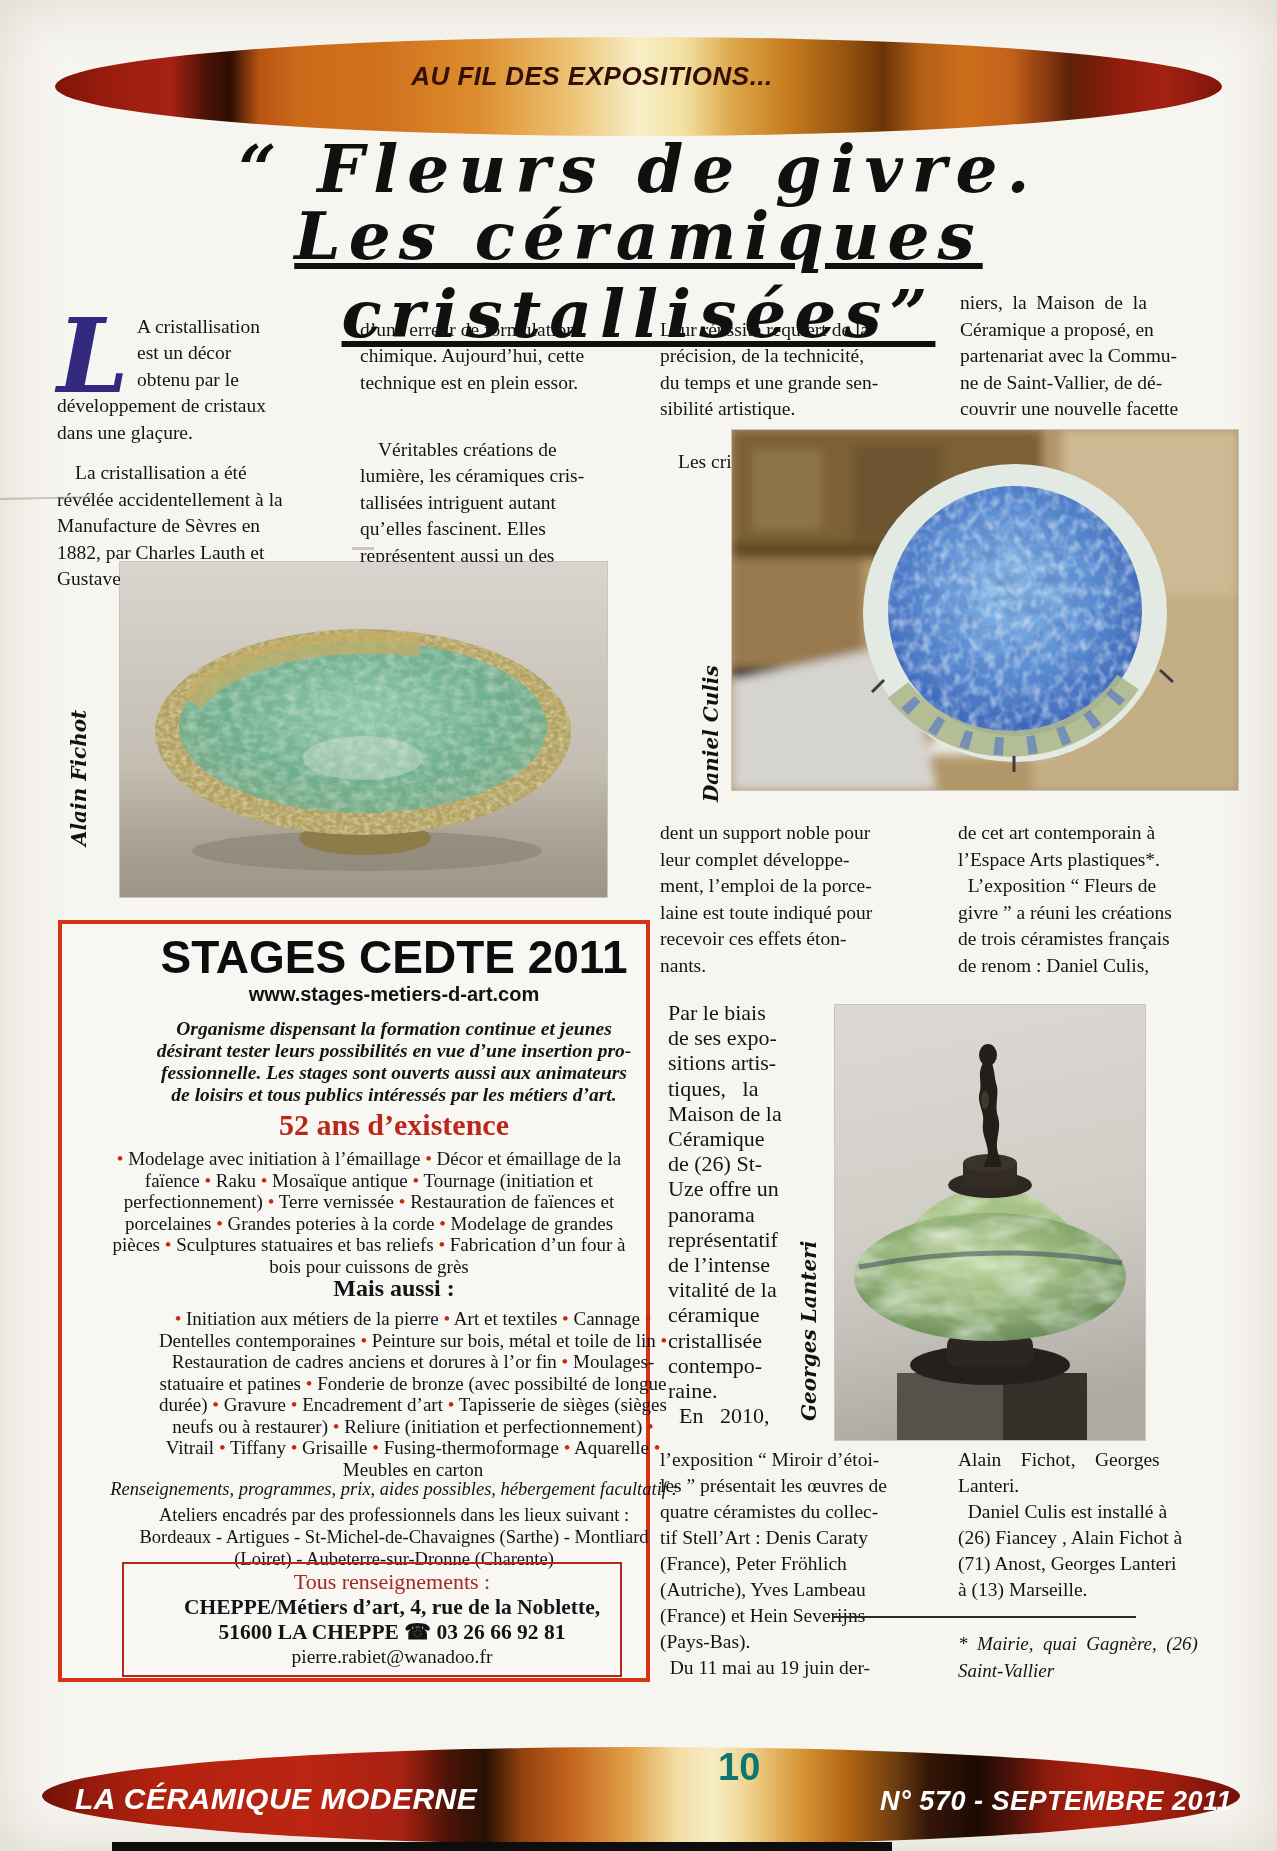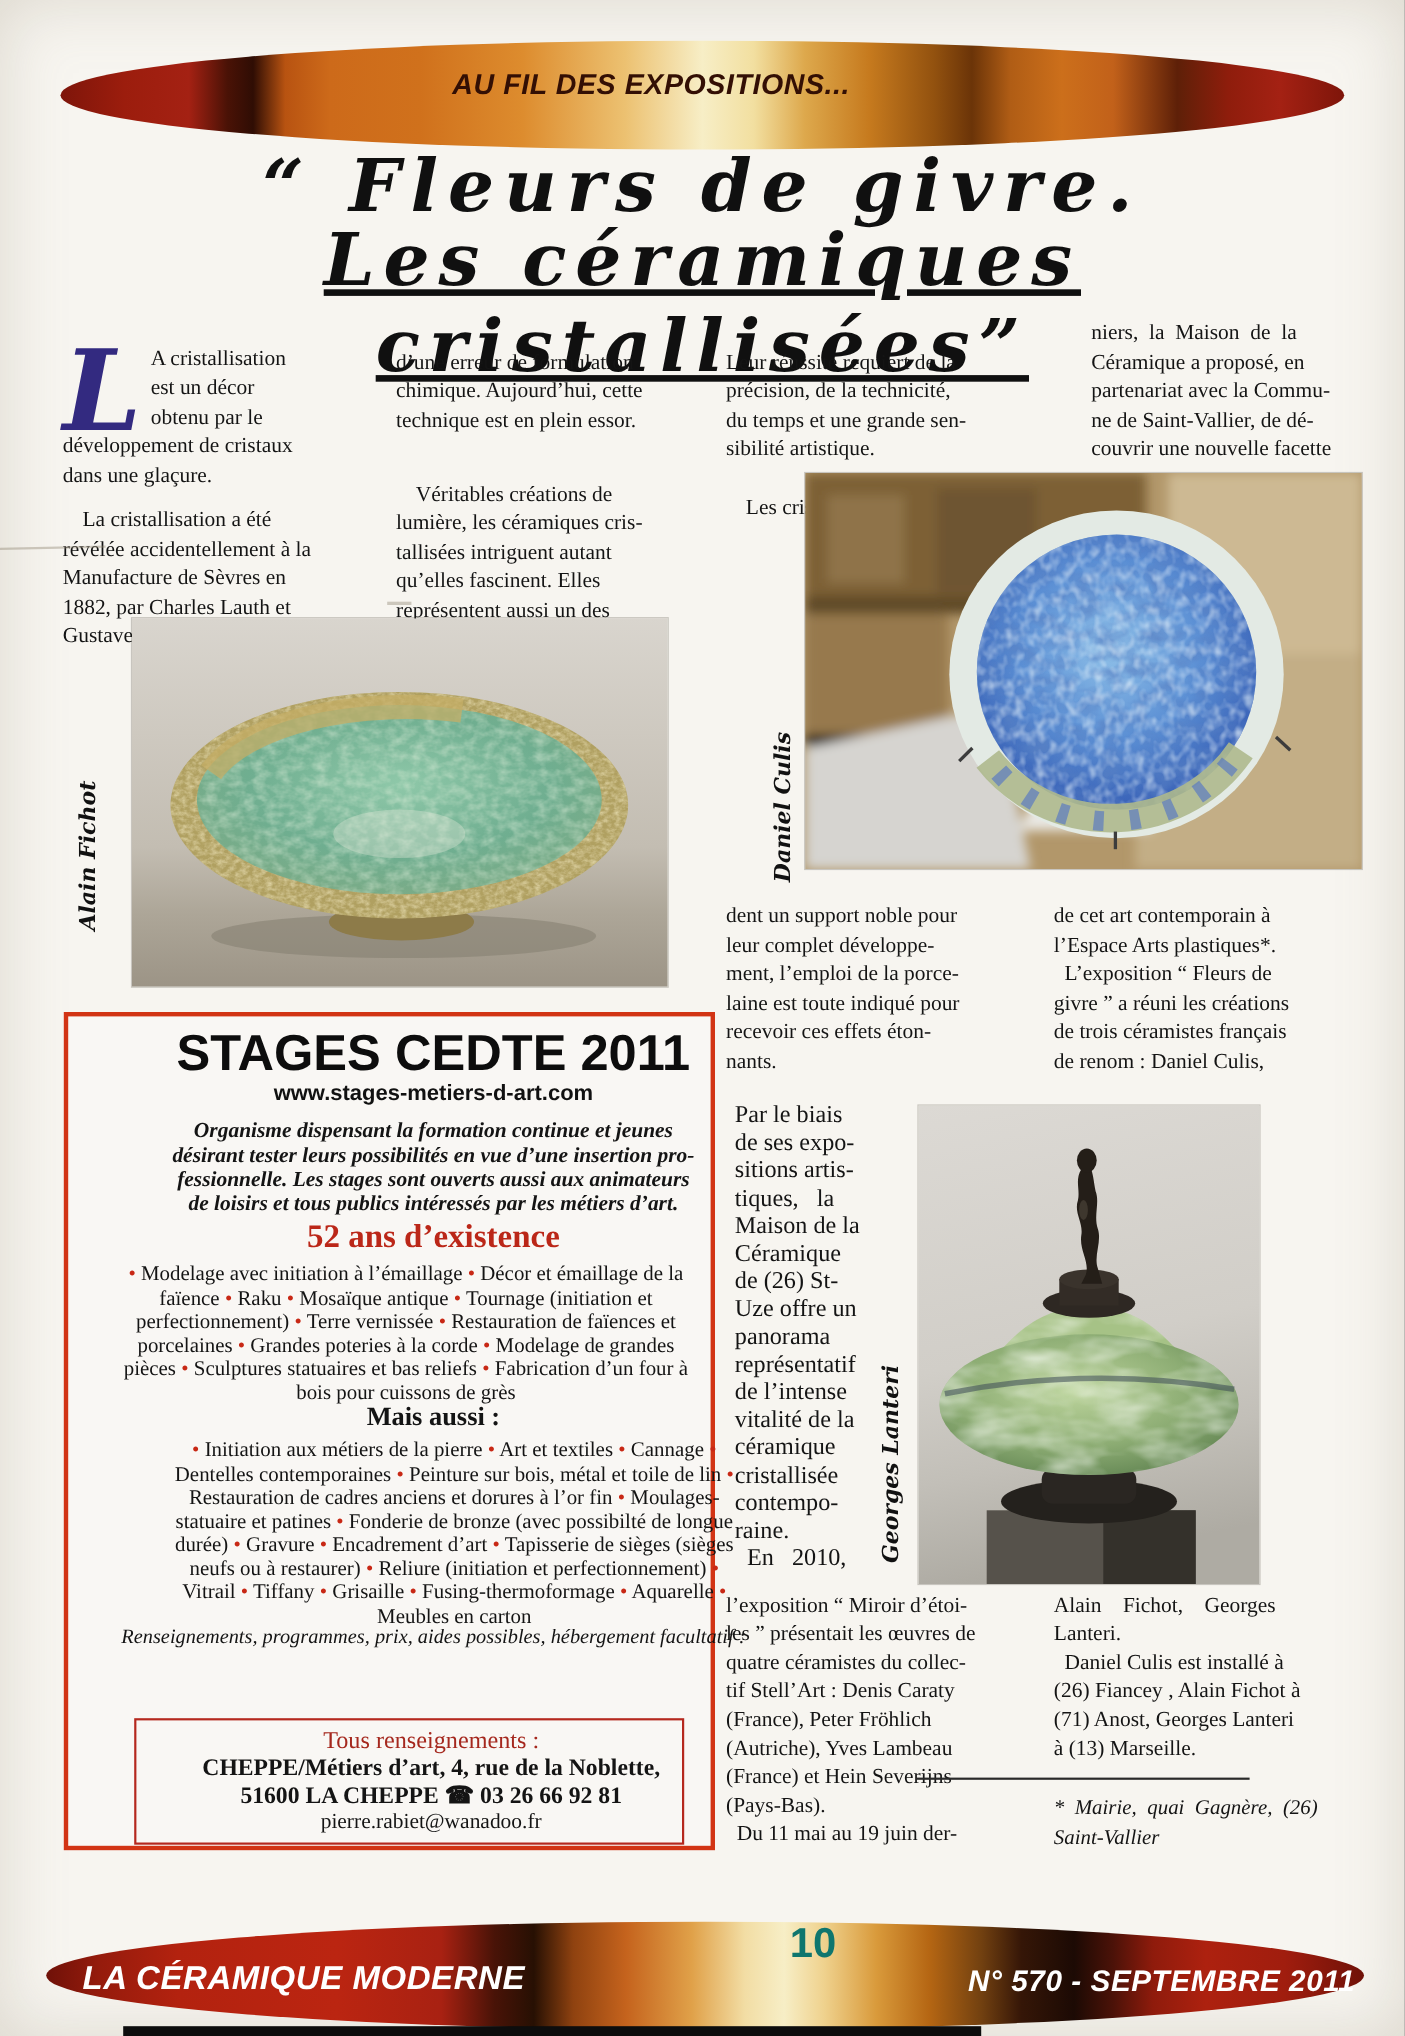--- a/index.html
+++ b/index.html
@@ -109,21 +109,21 @@
   </div>
 
   <div class="col" style="left:660px;top:290px;width:280px;">
     <div>Leur réussite requiert de la
 précision, de la technicité,
 du temps et une grande sen-
 sibilité artistique.</div>
     <div class="indent">Les cristallisations deman-</div>
   </div>
 
-  <div class="col" style="left:960px;top:290px;width:280px;margin-left:32px;">niers,&nbsp;&nbsp;la&nbsp;&nbsp;Maison&nbsp;&nbsp;de&nbsp;&nbsp;la
+  <div class="col" style="left:960px;top:290px;width:280px;">niers,&nbsp;&nbsp;la&nbsp;&nbsp;Maison&nbsp;&nbsp;de&nbsp;&nbsp;la
 Céramique a proposé, en
 partenariat avec la Commu-
 ne de Saint-Vallier, de dé-
 couvrir une nouvelle facette</div>
 
   <div class="photo" style="left:120px;top:562px;width:487px;height:335px;">
     <svg width="487" height="335" viewBox="0 0 487 335">
       <defs>
         <linearGradient id="bowlbg" x1="0" y1="0" x2="0" y2="1">
           <stop offset="0" stop-color="#d9d5ce"></stop>
@@ -309,20 +309,23 @@
     <div class="ad-url">www.stages-metiers-d-art.com</div>
     <div class="ad-intro">Organisme dispensant la formation continue et jeunes
 désirant tester leurs possibilités en vue d’une insertion pro-
 fessionnelle. Les stages sont ouverts aussi aux animateurs
 de loisirs et tous publics intéressés par les métiers d’art.</div>
     <div class="ad-head">52 ans d’existence</div>
     <div class="ad-list ad-l1"><span class="rb">•</span> Modelage avec initiation à l’émaillage <span class="rb">•</span> Décor et émaillage de la faïence <span class="rb">•</span> Raku <span class="rb">•</span> Mosaïque antique <span class="rb">•</span> Tournage (initiation et perfectionnement) <span class="rb">•</span> Terre vernissée <span class="rb">•</span> Restauration de faïences et porcelaines <span class="rb">•</span> Grandes poteries à la corde <span class="rb">•</span> Modelage de grandes pièces <span class="rb">•</span> Sculptures statuaires et bas reliefs <span class="rb">•</span> Fabrication d’un four à bois pour cuissons de grès</div>
     <div class="ad-mais">Mais aussi :</div>
     <div class="ad-list ad-l2"><span class="rb">•</span> Initiation aux métiers de la pierre <span class="rb">•</span> Art et textiles <span class="rb">•</span> Cannage <span class="rb">•</span> Dentelles contemporaines <span class="rb">•</span> Peinture sur bois, métal et toile de lin <span class="rb">•</span> Restauration de cadres anciens et dorures à l’or fin <span class="rb">•</span> Moulages-statuaire et patines <span class="rb">•</span> Fonderie de bronze (avec possibilté de longue durée) <span class="rb">•</span> Gravure <span class="rb">•</span> Encadrement d’art <span class="rb">•</span> Tapisserie de sièges (sièges neufs ou à restaurer) <span class="rb">•</span> Reliure (initiation et perfectionnement) <span class="rb">•</span> Vitrail <span class="rb">•</span> Tiffany <span class="rb">•</span> Grisaille <span class="rb">•</span> Fusing-thermoformage <span class="rb">•</span> Aquarelle <span class="rb">•</span> Meubles en carton</div>
     <div class="ad-info">Renseignements, programmes, prix, aides possibles, hébergement facultatif :</div>
+    <div class="ad-ateliers">Ateliers encadrés par des professionnels dans les lieux suivant :
+Bordeaux - Artigues - St-Michel-de-Chavaignes (Sarthe) - Montliard
+(Loiret) - Aubeterre-sur-Dronne (Charente)</div>
     <div class="ad-contact">
       <div class="adc-head">Tous renseignements :</div>
       <div class="adc-l1">CHEPPE/Métiers d’art, 4, rue de la Noblette,</div>
       <div class="adc-l2">51600 LA CHEPPE ☎ 03 26 66 92 81</div>
       <div class="adc-mail">pierre.rabiet@wanadoo.fr</div>
     </div>
   </div>
 
   <div class="banner bottom"></div>
   <div class="foot-left">LA CÉRAMIQUE MODERNE</div>

